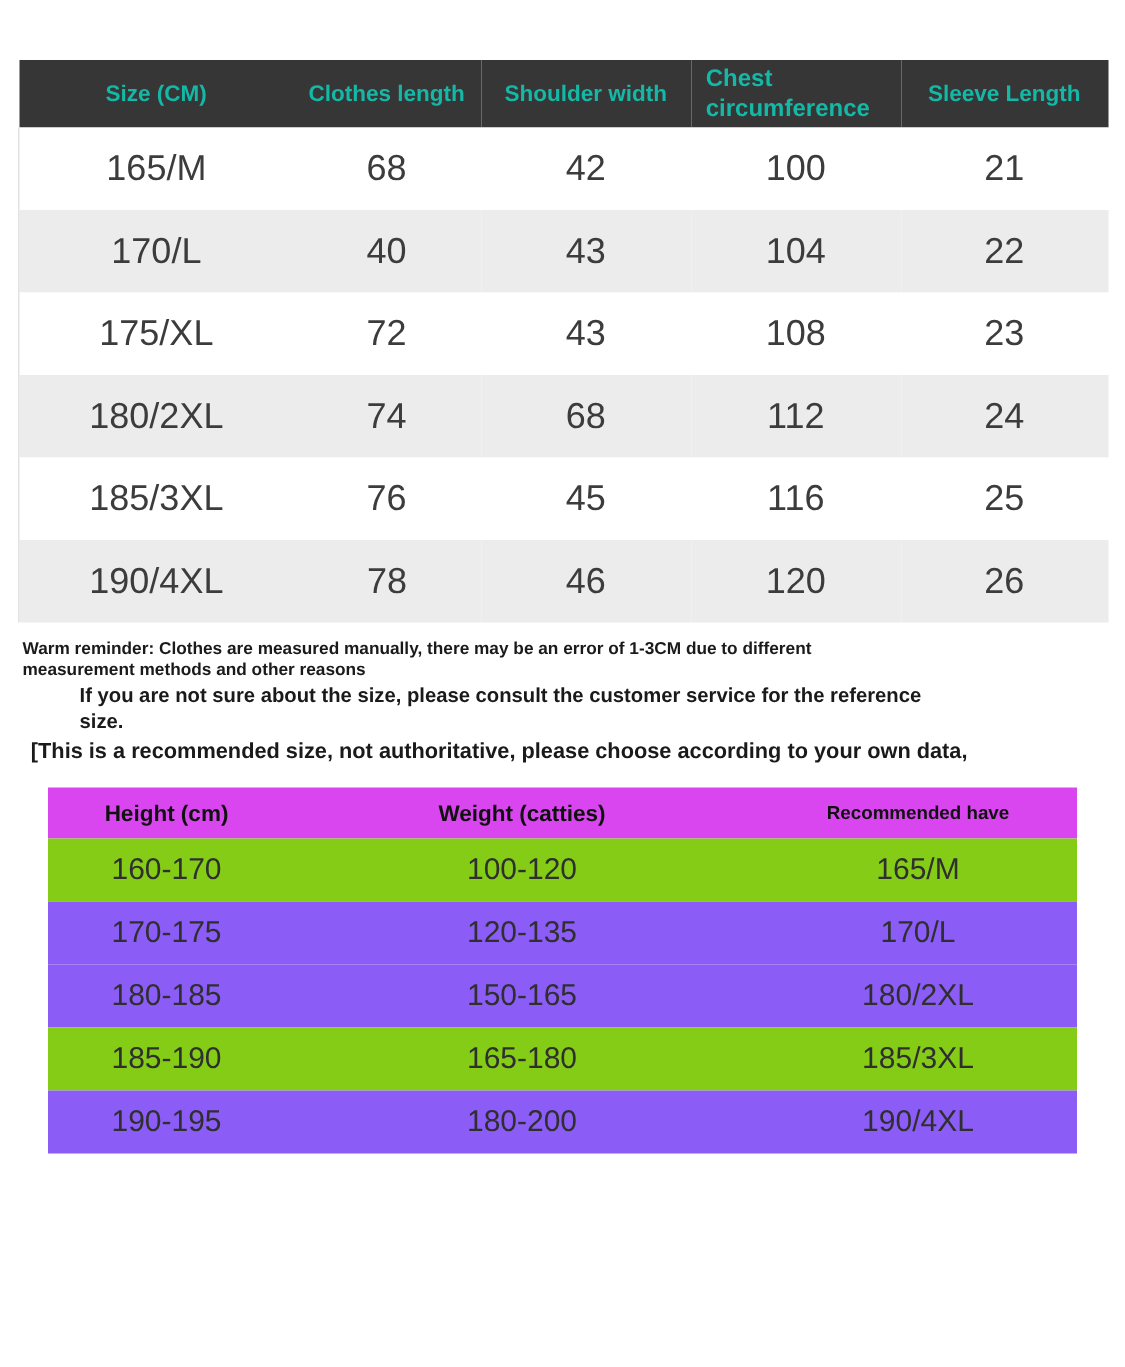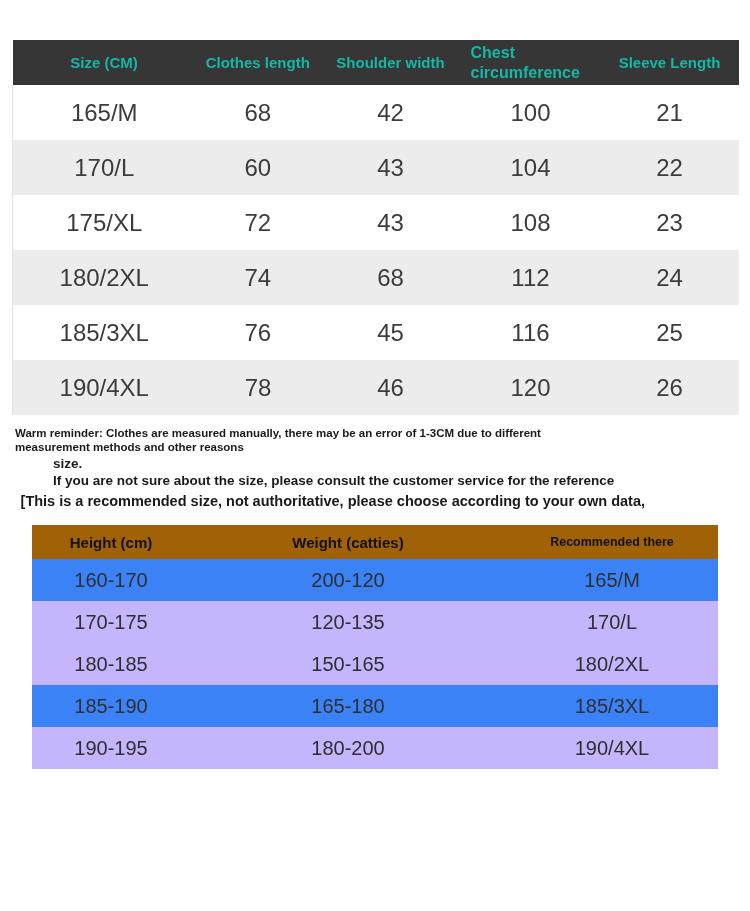--- a/index.html
+++ b/index.html
@@ -116,39 +116,39 @@
     margin: 14px 0 0 32px;
     width: 686px;
   }
   table.rec-table {
     border-collapse: collapse;
     table-layout: fixed;
     width: 686px;
   }
   table.rec-table thead tr {
     height: 34px;
-    background: #a16207;
+    background: #d946ef;
   }
   table.rec-table thead th {
     font-size: 15px;
     font-weight: bold;
     color: #111111;
     text-align: center;
     vertical-align: middle;
     padding: 0;
   }
   table.rec-table thead th.small {
     font-size: 12.5px;
   }
   table.rec-table tbody tr {
     height: 42px;
-    background: #c4b5fd;
+    background: #8b5cf6;
   }
   table.rec-table tbody tr.stripe {
-    background: #3b82f6;
+    background: #84cc16;
   }
   table.rec-table tbody td {
     text-align: center;
     vertical-align: middle;
     font-size: 20px;
     font-weight: 400;
     color: #2f2f2f;
     padding: 0;
   }
 </style>
@@ -178,21 +178,21 @@
       <tbody>
         <tr>
           <td>165/M</td>
           <td>68</td>
           <td>42</td>
           <td>100</td>
           <td>21</td>
         </tr>
         <tr class="stripe">
           <td>170/L</td>
-          <td>60</td>
+          <td>40</td>
           <td>43</td>
           <td>104</td>
           <td>22</td>
         </tr>
         <tr>
           <td>175/XL</td>
           <td>72</td>
           <td>43</td>
           <td>108</td>
           <td>23</td>
@@ -219,48 +219,48 @@
           <td>26</td>
         </tr>
       </tbody>
     </table>
   </div>
 
   <div class="reminder">
     <div class="small-line">Warm reminder: Clothes are measured manually, there may be an error of 1-3CM due to different</div>
     <div class="small-line">measurement methods and other reasons</div>
     <div class="consult">
+      <div class="consult-line">If you are not sure about the size, please consult the customer service for the reference</div>
       <div class="consult-line">size.</div>
-      <div class="consult-line">If you are not sure about the size, please consult the customer service for the reference</div>
     </div>
   </div>
 
 
   <div class="rec-note">
     <div class="note-line">[This is a recommended size, not authoritative, please choose according to your own data,</div>
   </div>
 
   <div class="rec-table-wrap">
     <table class="rec-table">
       <colgroup>
         <col style="width:158px">
           <col style="width:316px">
           <col style="width:212px">
       </colgroup>
       <thead>
         <tr>
           <th>Height (cm)</th>
           <th>Weight (catties)</th>
-          <th class="small">Recommended there</th>
+          <th class="small">Recommended have</th>
         </tr>
       </thead>
       <tbody>
         <tr class="stripe">
           <td>160-170</td>
-          <td>200-120</td>
+          <td>100-120</td>
           <td>165/M</td>
         </tr>
         <tr>
           <td>170-175</td>
           <td>120-135</td>
           <td>170/L</td>
         </tr>
         <tr>
           <td>180-185</td>
           <td>150-165</td>

